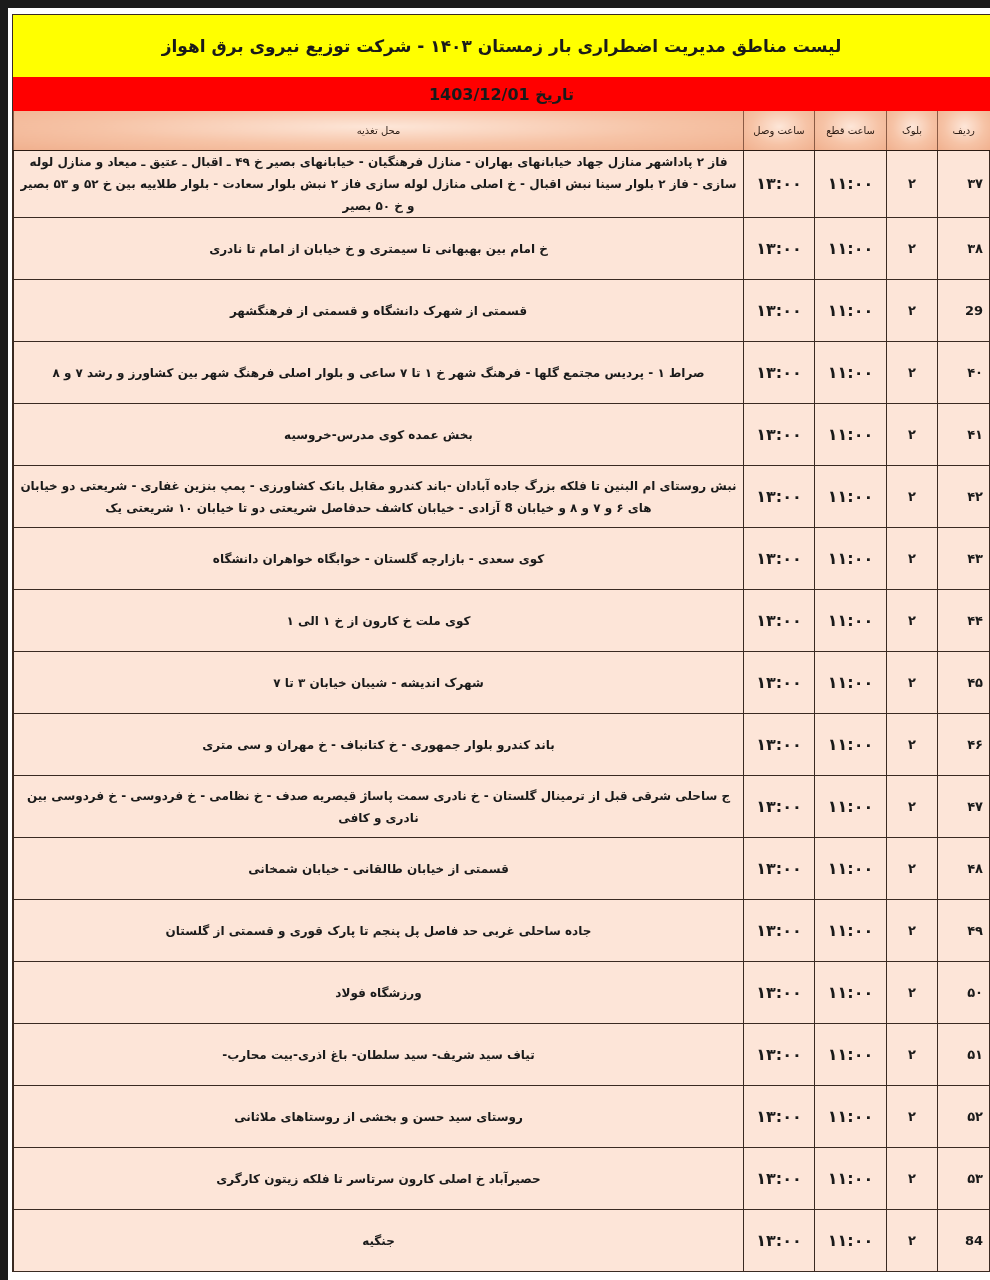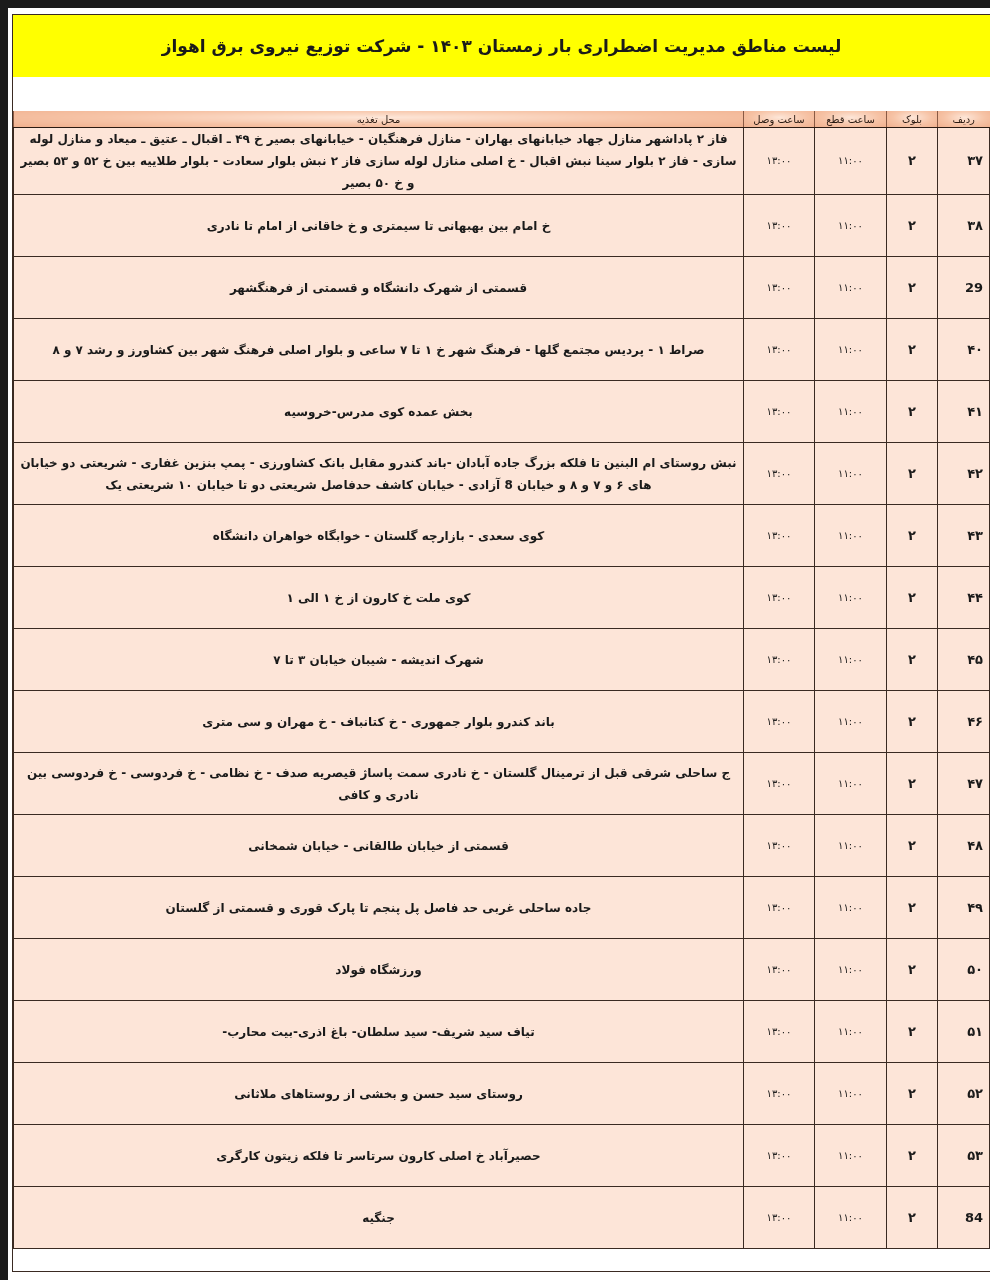--- a/index.html
+++ b/index.html
@@ -36,52 +36,53 @@
       border-bottom: 1px solid #7a3a2a;
     }
     table {
       position: absolute; left: 0; top: 96px;
       width: 977px;
       border-collapse: collapse;
       table-layout: fixed;
       direction: rtl;
     }
     th {
-      height: 16px;
+      height: 25px;
       background: radial-gradient(ellipse at 50% 40%, #fde6d8 0%, #f6c3a6 55%, #f0b08e 100%);
       font-size: 10px; font-weight: normal; color: #2a1a12;
       border-left: 1px solid #8a5a44;
       border-bottom: 1.5px solid #2a1a12;
-      padding: 0;
+      padding: 7px;
     }
     td {
       height: 61px;
       background: #fde5d8;
       border: 1px solid #3a2a22;
       text-align: center; vertical-align: middle;
       font-size: 11px; font-weight: bold; color: #1a1a1a;
       padding: 0 6px;
       line-height: 22px;
     }
     td.loc { font-size: 12px; margin-top: 29px; }
     td.num { font-size: 13px; font-weight: bold; text-align: right; }
     td.block { font-size: 13px; }
-    td.time { font-size: 10px; font-weight: normal; }
+    td.time { font-size: 16px; font-weight: bold; }
     col.c-row { width: 52px; }
     col.c-block { width: 51px; }
     col.c-off { width: 72px; }
     col.c-on { width: 71px; }
     col.c-loc { width: auto; }
   </style>
 </head>
 <body>
 
 <div class="sheet">
   <div class="frame">
     <div class="title-bar">لیست مناطق مدیریت اضطراری بار زمستان ۱۴۰۳ - شرکت توزیع نیروی برق اهواز</div>
+    <div class="date-bar">تاریخ 1403/12/01</div>
 
     <table>
       <colgroup>
         <col class="c-row">
           <col class="c-block">
           <col class="c-off">
           <col class="c-on">
           <col class="c-loc">
       </colgroup>
       <thead>
@@ -99,21 +100,21 @@
             <td class="block">۲</td>
             <td class="time">۱۱:۰۰</td>
             <td class="time">۱۳:۰۰</td>
             <td class="loc">فاز ۲ پاداشهر منازل جهاد خیابانهای بهاران - منازل فرهنگیان - خیابانهای بصیر خ ۴۹ ـ اقبال ـ عتیق ـ میعاد و منازل لوله سازی - فاز ۲ بلوار سینا نبش اقبال - خ اصلی منازل لوله سازی فاز ۲ نبش بلوار سعادت - بلوار طلاییه بین خ ۵۲ و ۵۳ بصیر و خ ۵۰ بصیر</td>
           </tr>
           <tr>
             <td class="num">۳۸</td>
             <td class="block">۲</td>
             <td class="time">۱۱:۰۰</td>
             <td class="time">۱۳:۰۰</td>
-            <td class="loc">خ امام بین بهبهانی تا سیمتری و خ خاقانی از امام تا نادری</td>
+            <td class="loc">خ امام بین بهبهانی تا سیمتری و خ خیابان از امام تا نادری</td>
           </tr>
           <tr>
             <td class="num">29</td>
             <td class="block">۲</td>
             <td class="time">۱۱:۰۰</td>
             <td class="time">۱۳:۰۰</td>
             <td class="loc">قسمتی از شهرک دانشگاه و قسمتی از فرهنگشهر</td>
           </tr>
           <tr>
             <td class="num">۴۰</td>

